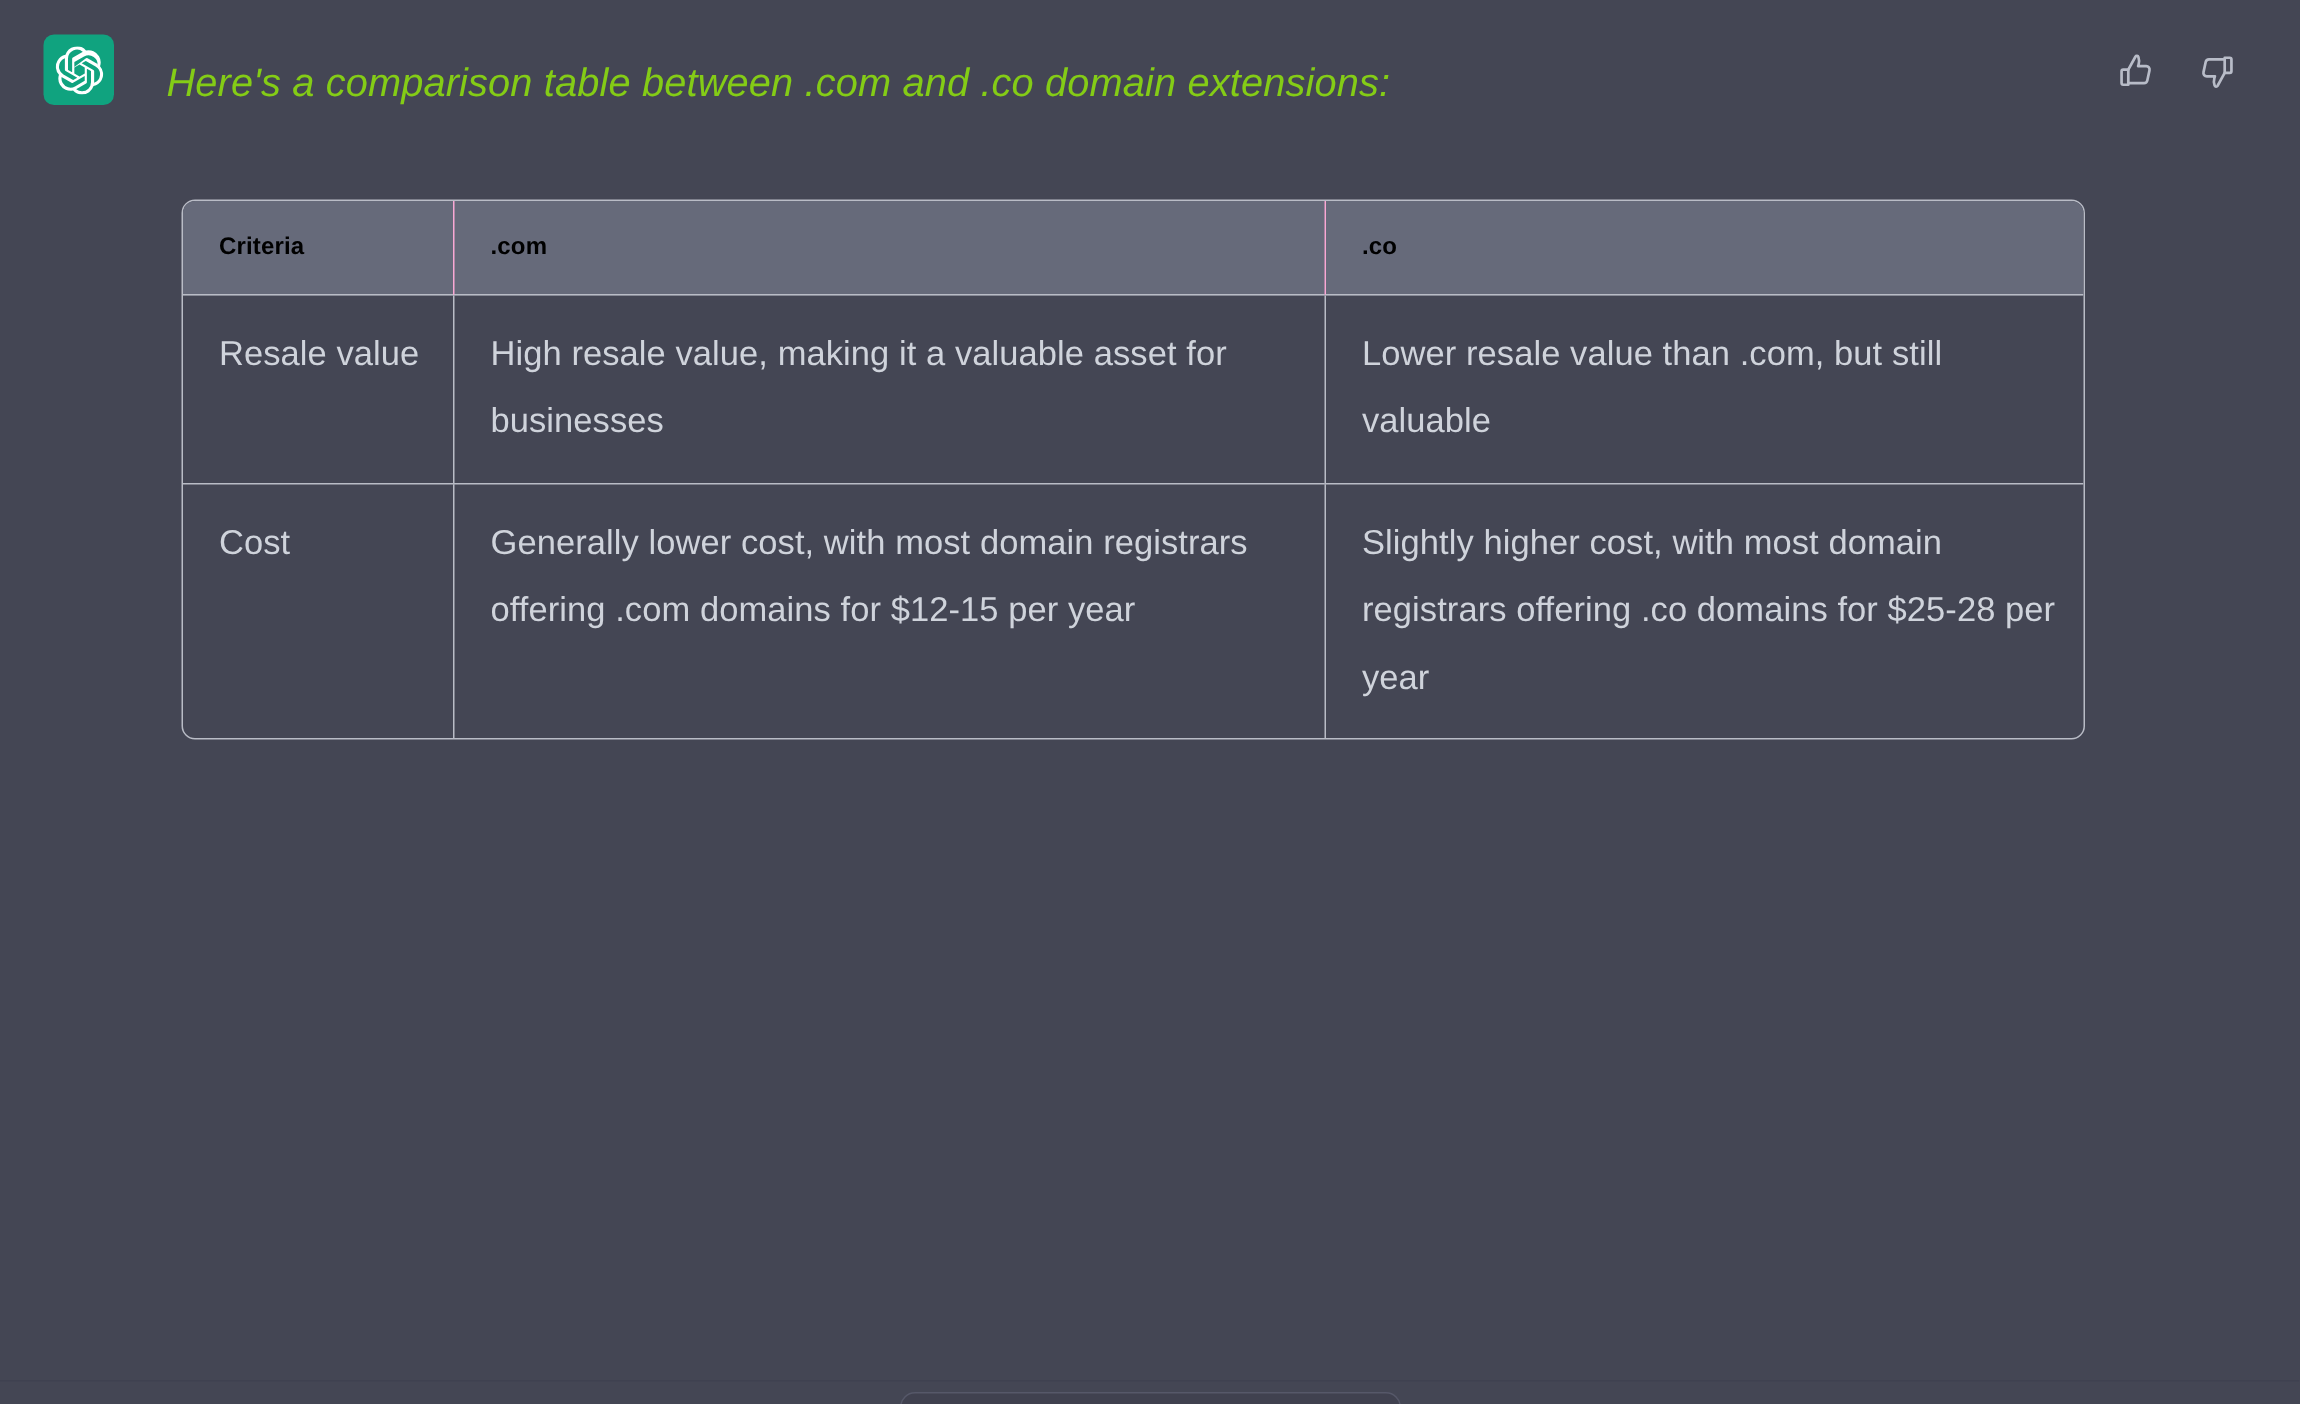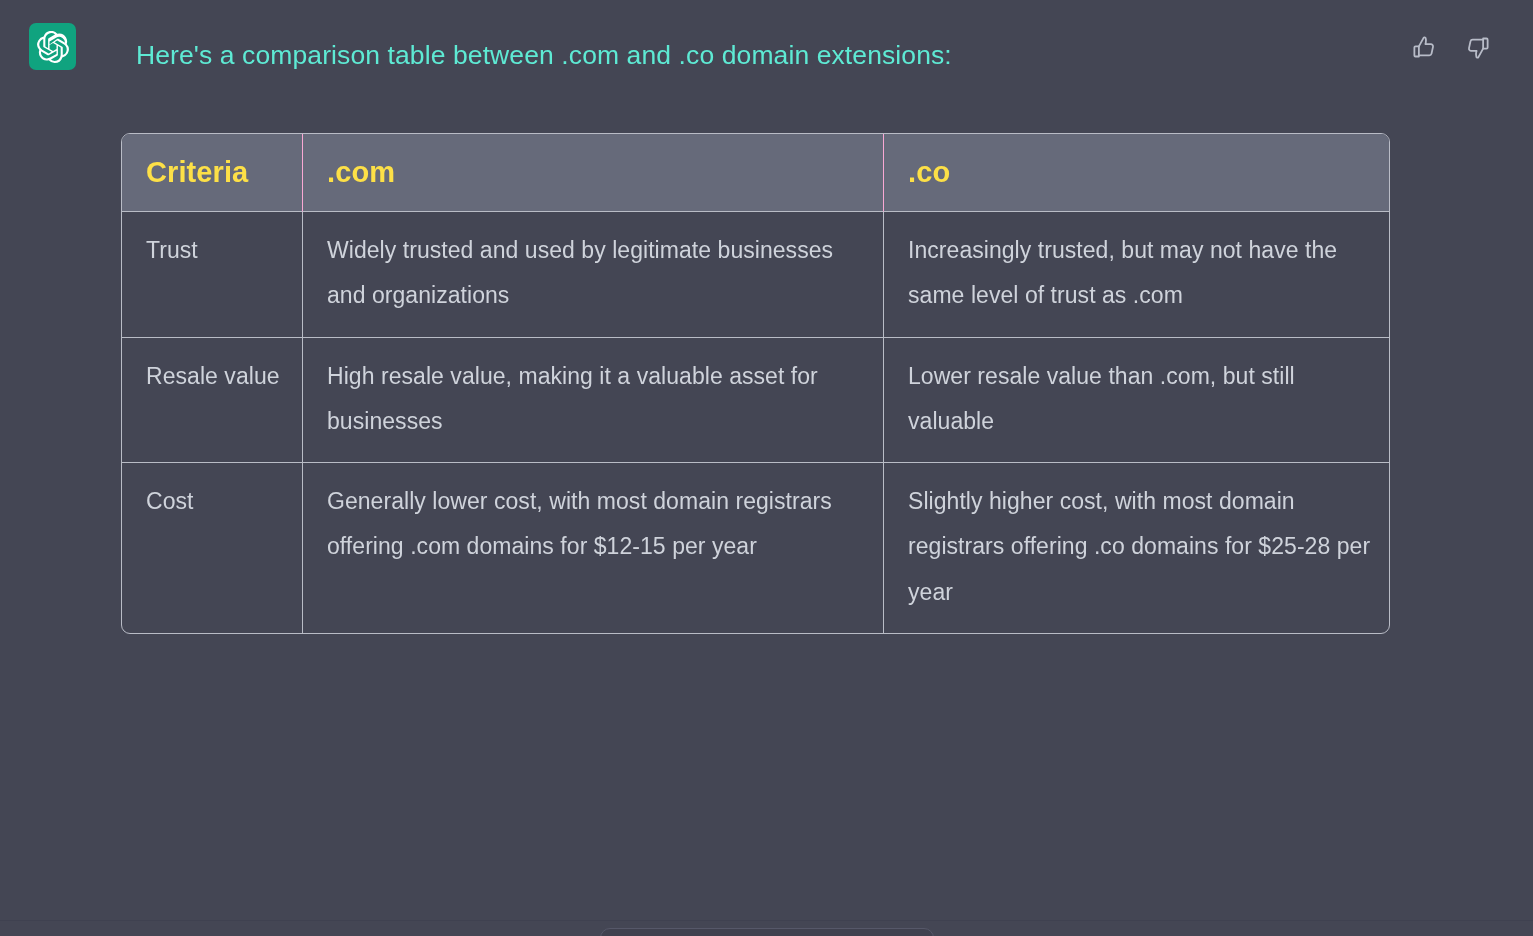--- a/index.html
+++ b/index.html
@@ -35,27 +35,28 @@
     border-radius: 7px;
     background: #10a37f;
     display: flex;
     align-items: center;
     justify-content: center;
   }
   .avatar svg { width: 32px; height: 32px; display: block; }
 
   .intro-text {
     position: absolute;
-    left: 136px;
+    left: 111px;
     top: 36px;
     font-size: 26.5px;
     line-height: 1.5;
-    color: #5eead4;
+    color: #84cc16;
     letter-spacing: 0.1px;
     white-space: nowrap;
+    font-style: italic;
   }
 
   
   .feedback-icons {
     position: absolute;
     top: 33px;
     right: 40px;
     display: flex;
     gap: 22px;
   }
@@ -97,22 +98,22 @@
     border-radius: 9px;
     overflow: hidden;
   }
 
   table.cmp col.c1 { width: 180px; }
   table.cmp col.c2 { width: 581px; }
   table.cmp col.c3 { width: 506px; }
 
   table.cmp thead th {
     background: #666a7a;
-    color: #fde047;
-    font-size: 29px;
+    color: #000000;
+    font-size: 16px;
     font-weight: bold;
     text-align: left;
     padding: 22px 0 22px 24px;
     border-bottom: 1px solid #b9bcc6;
     letter-spacing: 0.1px;
   }
   table.cmp thead th + th { border-left: 1px solid #f9a8d4; }
 
   table.cmp tbody td {
     font-size: 23px;
@@ -191,25 +192,20 @@
       </colgroup>
     <thead>
       <tr>
         <th>Criteria</th>
         <th>.com</th>
         <th>.co</th>
       </tr>
     </thead>
     <tbody>
       <tr>
-        <td>Trust</td>
-        <td>Widely trusted and used by legitimate businesses and organizations</td>
-        <td>Increasingly trusted, but may not have the same level of trust as .com</td>
-      </tr>
-      <tr>
         <td>Resale value</td>
         <td>High resale value, making it a valuable asset for businesses</td>
         <td>Lower resale value than .com, but still valuable</td>
       </tr>
       <tr>
         <td>Cost</td>
         <td>Generally lower cost, with most domain registrars offering .com domains for $12-15 per year</td>
         <td>Slightly higher cost, with most domain registrars offering .co domains for $25-28 per year</td>
       </tr>
     </tbody>

